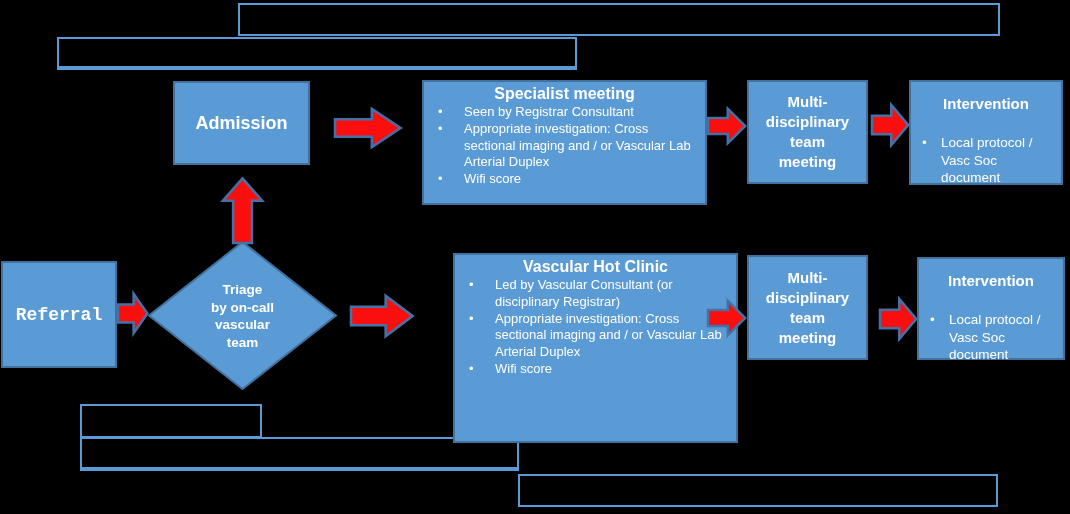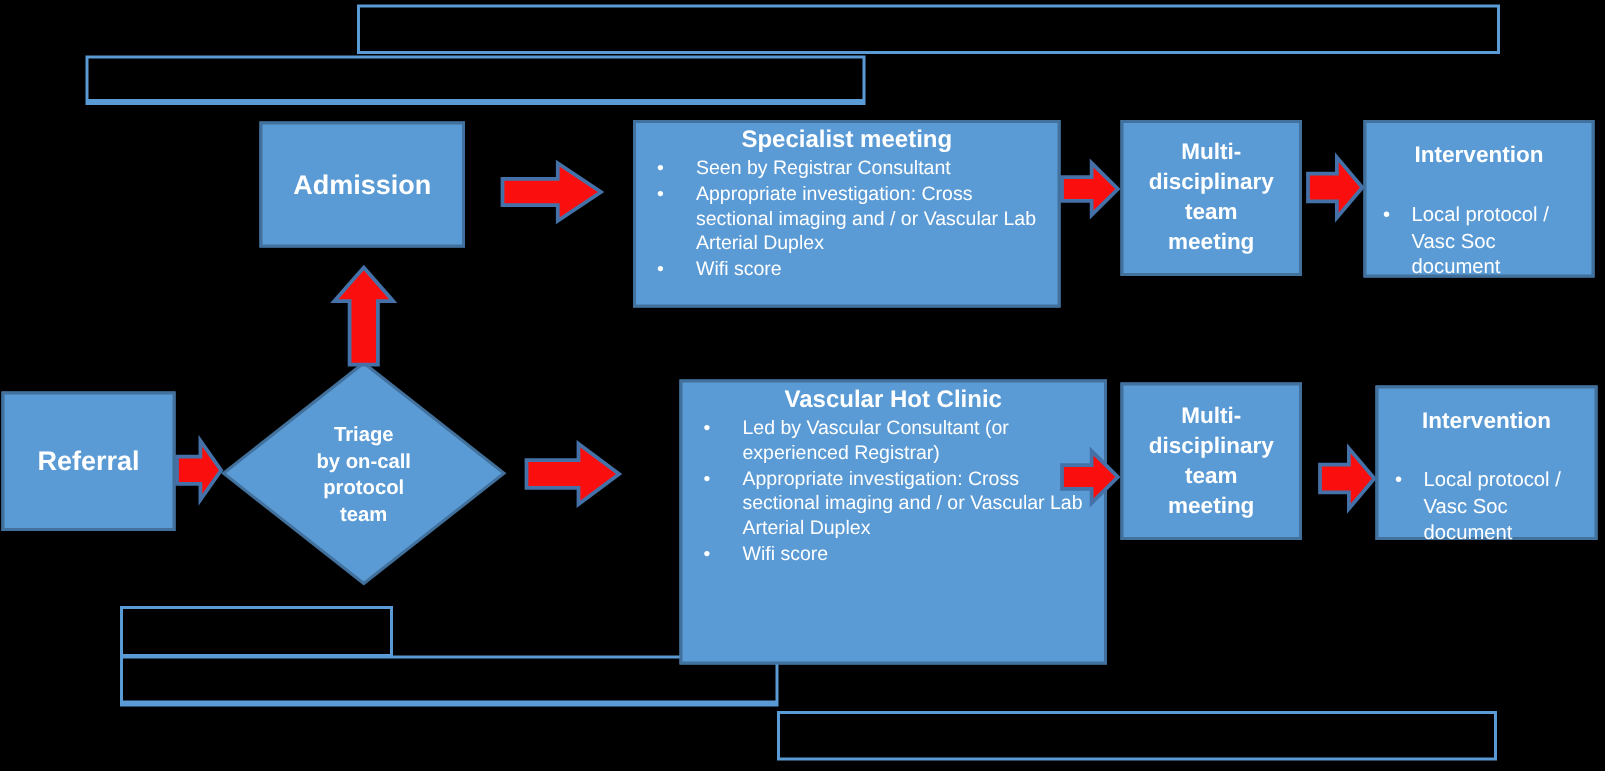--- a/index.html
+++ b/index.html
@@ -70,53 +70,53 @@
 <body>
 
 <div class="stage">
 
   <div class="abs outline-box" style="left:238px;top:3px;width:762px;height:33px;"></div>
   <div class="abs outline-box thick-bottom" style="left:57px;top:37px;width:520px;height:33px;"></div>
   <div class="abs outline-box" style="left:80px;top:404px;width:182px;height:34px;"></div>
   <div class="abs outline-box thick-bottom" style="left:80px;top:437px;width:439px;height:34px;"></div>
   <div class="abs outline-box" style="left:518px;top:474px;width:480px;height:33px;"></div>
 
-  <div class="abs node center-label" style="left:1px;top:261px;width:116px;height:93px;">
+  <div class="abs node center-label" style="left:1px;top:261px;width:116px;height:107px;font-family:Liberation Mono, monospace;">
     <span>Referral</span>
   </div>
 
   <div class="abs node center-label" style="left:173px;top:81px;width:137px;height:84px;">
     <span>Admission</span>
   </div>
 
   <div class="abs diamond-shape" style="left:149px;top:242px;width:187px;height:147px;">
     <svg viewBox="0 0 187 147">
       <polygon points="0,73.5 93.5,0 187,73.5 93.5,147"></polygon>
     </svg>
   </div>
   <div class="abs diamond-text" style="left:149px;top:250px;width:187px;height:132px;">
     <div>Triage</div>
     <div>by on-call</div>
-    <div>protocol</div>
+    <div>vascular</div>
     <div>team</div>
   </div>
 
   <div class="abs node panel" style="left:422px;top:80px;width:285px;height:125px;">
     <div class="panel-title">Specialist meeting</div>
     <ul class="bullets">
       <li>Seen by Registrar Consultant</li>
       <li>Appropriate investigation: Cross sectional imaging and / or Vascular Lab Arterial Duplex</li>
       <li>Wifi score</li>
     </ul>
   </div>
 
   <div class="abs node panel" style="left:436px;top:253px;width:285px;height:190px;margin-left:17px;">
     <div class="panel-title">Vascular Hot Clinic</div>
     <ul class="bullets">
-      <li>Led by Vascular Consultant (or experienced Registrar)</li>
+      <li>Led by Vascular Consultant (or disciplinary Registrar)</li>
       <li>Appropriate investigation: Cross sectional imaging and / or Vascular Lab Arterial Duplex</li>
       <li>Wifi score</li>
     </ul>
   </div>
 
   <div class="abs node stack" style="left:747px;top:80px;width:121px;height:104px;">
     <div>Multi-</div>
     <div>disciplinary</div>
     <div>team</div>
     <div>meeting</div>

